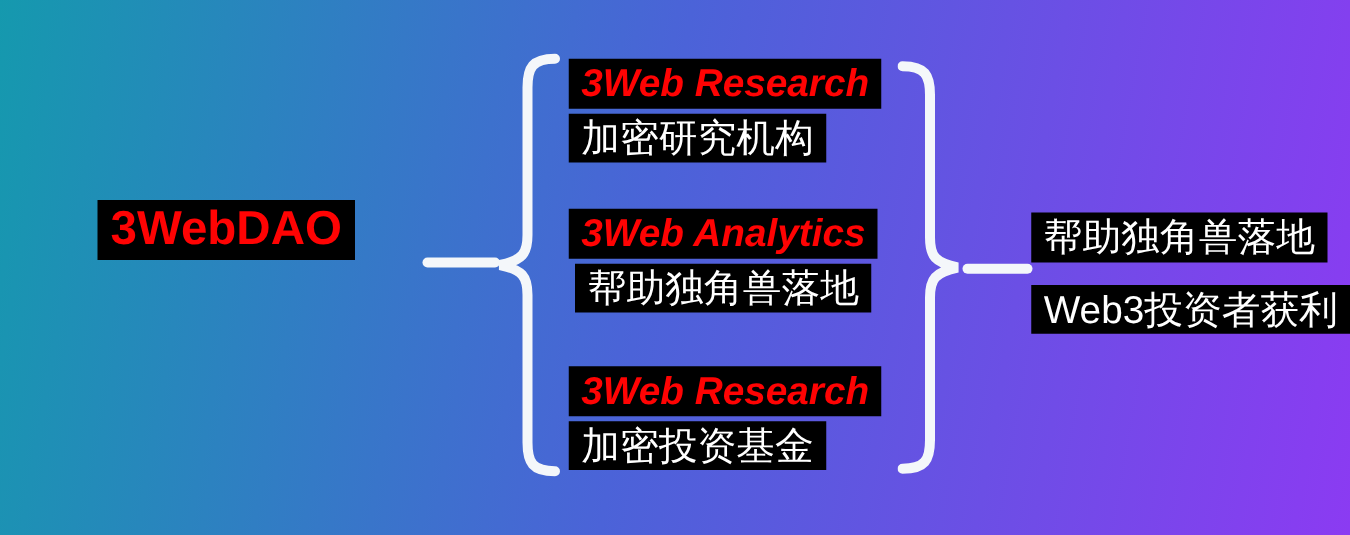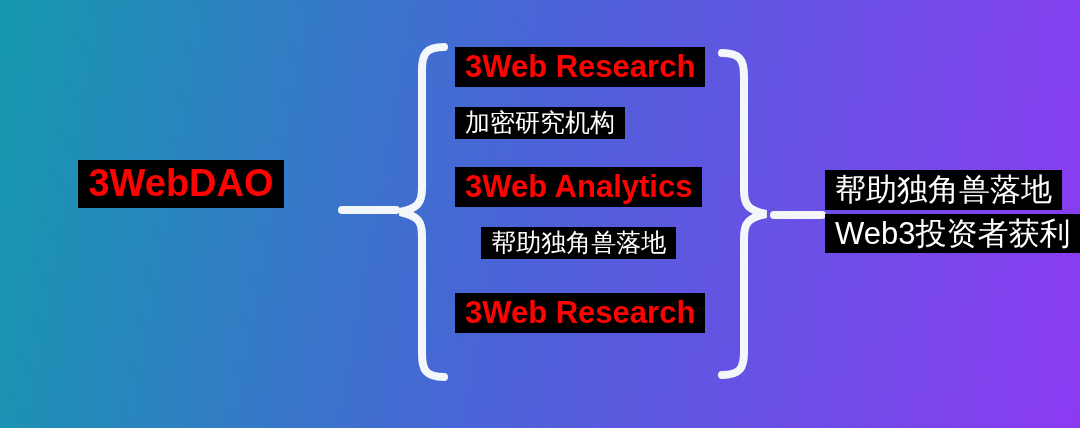--- a/index.html
+++ b/index.html
@@ -57,32 +57,32 @@
     fill: none;
     stroke: var(--brace-color);
     stroke-width: 8;
     stroke-linecap: round;
   }
   .brace-left  { left: 392px; top: 42px; }
   .brace-right { left: 718px; top: 48px; }
 
   
   .mid-item { left: 455px; }
-  .mid-item .title    { font-size: 31px; }
-  .mid-item .subtitle { font-size: 25px; margin-top: 20px; }
+  .mid-item .title    { font-size: 31px; font-style: italic; }
+  .mid-item .subtitle { font-size: 31px; margin-top: 4px; }
   .mid-item .line { display: block; }
   #item-0 { top: 47px; }
   #item-1 { top: 167px; text-align: center; }
   #item-2 { top: 293px; }
 
   
   .right-group { left: 825px; top: 170px; }
   .right-group .label { font-size: 31px; display: inline-block; }
   .right-group .line { display: block; }
-  .right-group .line + .line { margin-top: 4px; }
+  .right-group .line + .line { margin-top: 18px; }
 </style>
 </head>
 <body>
 
 <div class="canvas">
 
   <div class="abs left-group">
     <span class="label red title">3WebDAO</span><br>
   </div>
 
@@ -97,20 +97,21 @@
     <span class="line"><span class="label subtitle cjk-serif">加密研究机构</span></span>
   </div>
 
   <div class="abs mid-item" id="item-1">
     <span class="line"><span class="label red title">3Web Analytics</span></span>
     <span class="line"><span class="label subtitle cjk-serif">帮助独角兽落地</span></span>
   </div>
 
   <div class="abs mid-item" id="item-2">
     <span class="line"><span class="label red title">3Web Research</span></span>
+    <span class="line"><span class="label subtitle cjk-serif">加密投资基金</span></span>
   </div>
 
   <svg class="abs brace brace-right" width="56" height="332" viewBox="0 0 56 332" aria-hidden="true">
     <path d="M4,5 C22,5 26,12 26,28 L26,142 C26,157 30,162 48,166 C30,170 26,175 26,190 L26,304 C26,320 22,327 4,327"></path>
   </svg>
 
   <div class="abs connector right"></div>
 
   <div class="abs right-group">
     <span class="line"><span class="label cjk-sans">帮助独角兽落地</span></span>

